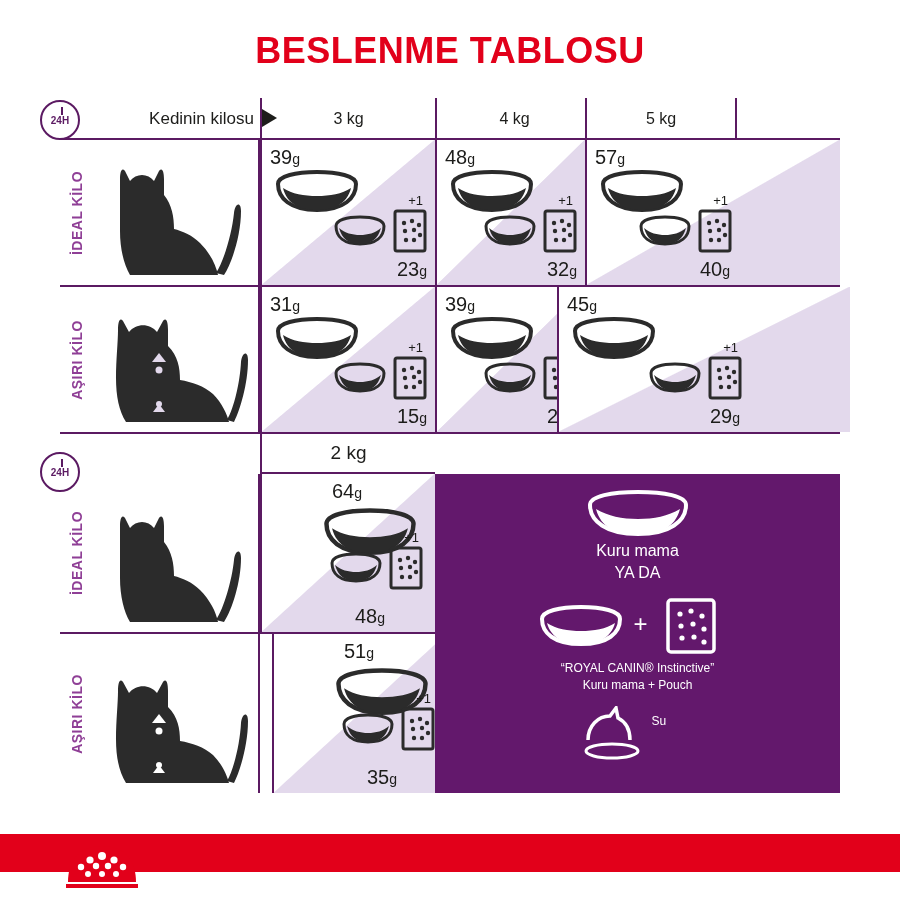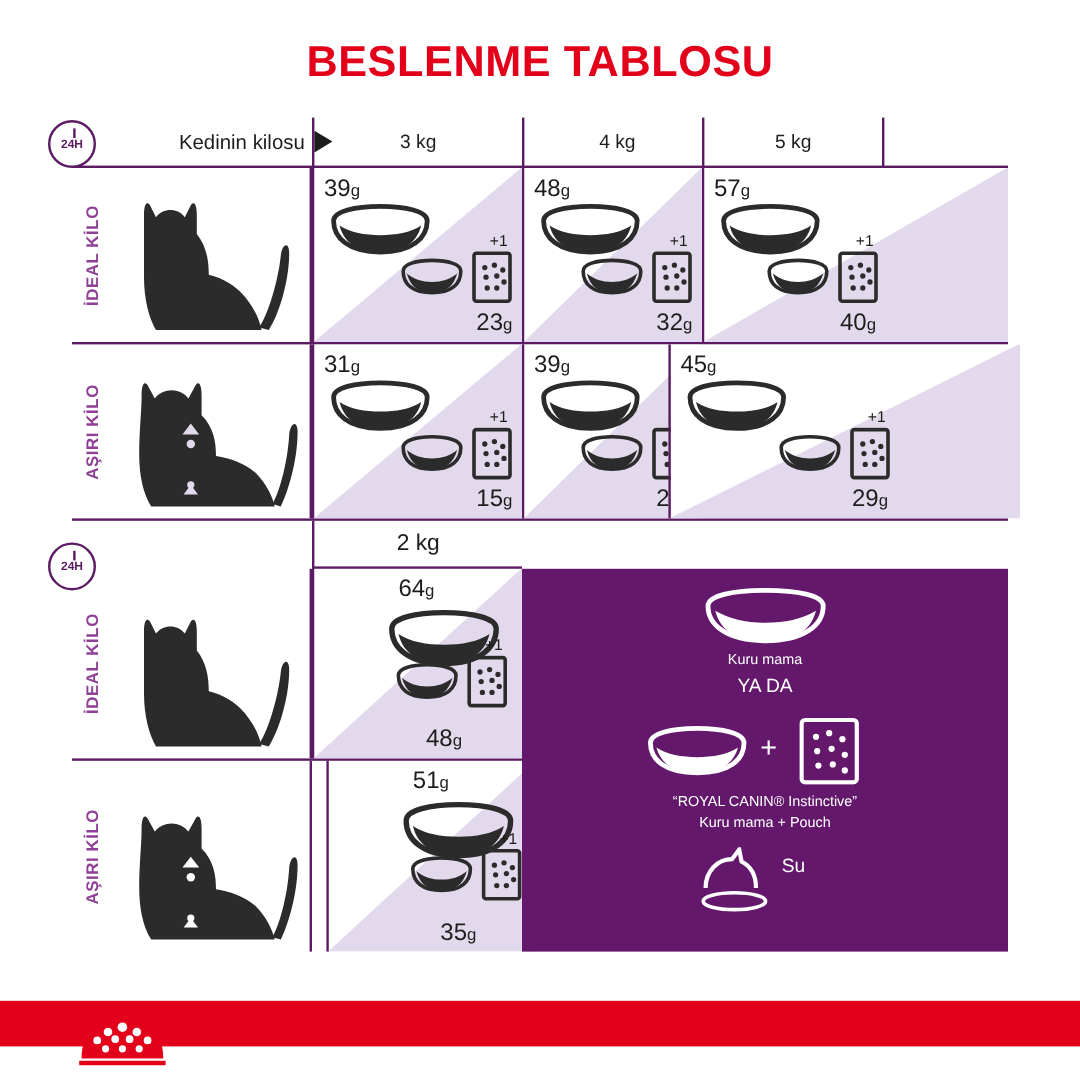--- a/index.html
+++ b/index.html
@@ -162,30 +162,30 @@
   
   .legend {
     position:absolute;
     left:375px; top:376px;
     width:405px; height:319px;
     background:#63186c;
     color:#fff;
     text-align:center;
   }
   .legend .big-bowl { position:absolute; left:50%; margin-left:-52px; top:14px; width:104px; height:50px; }
-  .legend .cap1 { position:absolute; left:0; top:68px; width:100%; font-size:12px; }
+  .legend .cap1 { position:absolute; left:0; top:68px; width:100%; font-size:16px; }
   .legend .yada { position:absolute; left:0; top:90px; width:100%; font-size:16px; }
   .legend .mixrow { position:absolute; left:50%; margin-left:-100px; top:122px; width:200px; height:58px; }
   .legend .mixrow .b2 { position:absolute; left:0; top:8px; width:86px; height:44px; }
   .legend .mixrow .plus2 { position:absolute; left:96px; top:14px; font-size:24px; }
   .legend .mixrow .p2 { position:absolute; left:128px; top:2px; width:50px; height:56px; }
   .legend .cap2 { position:absolute; left:0; top:186px; width:100%; font-size:12px; line-height:17px; }
   .legend .waterrow { position:absolute; left:50%; margin-left:-60px; top:232px; width:130px; height:70px; }
   .legend .waterrow .cat2 { position:absolute; left:0; top:0; width:70px; height:54px; }
-  .legend .waterrow .su { position:absolute; left:74px; top:8px; font-size:16px; }
+  .legend .waterrow .su { position:absolute; left:74px; top:8px; font-size:12px; }
 
   
   .band {
     position:absolute; left:0; bottom:0; width:900px; height:66px;
     background:#e2001a;
   }
   .band-white {
     position:absolute; left:0; bottom:0; width:900px; height:28px;
     background:#fff;
   }

